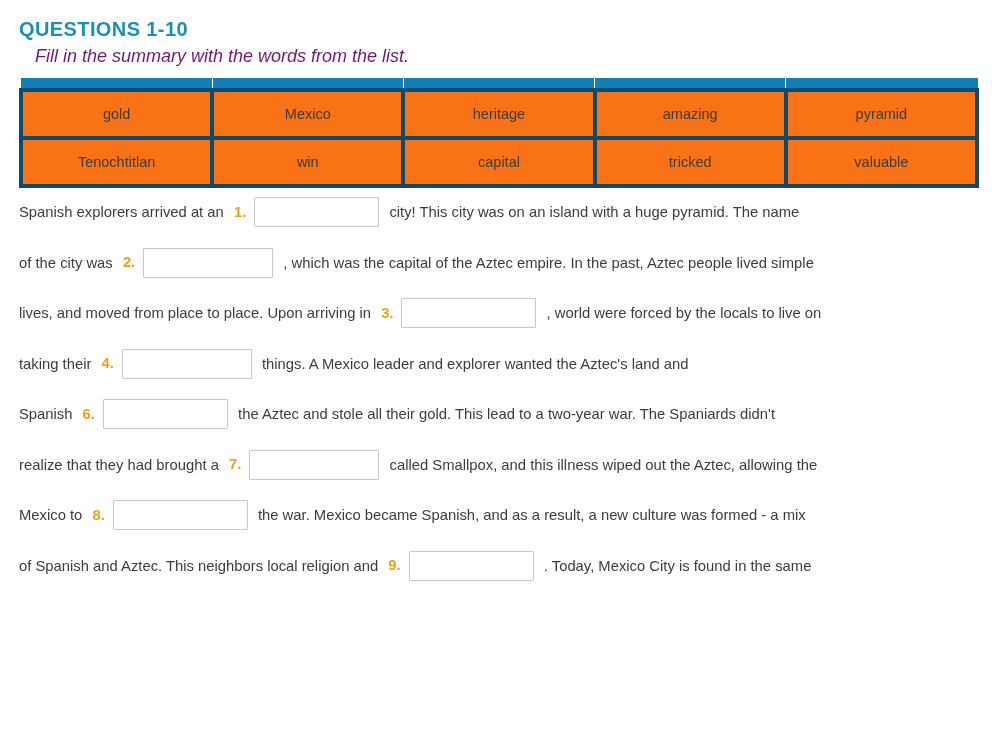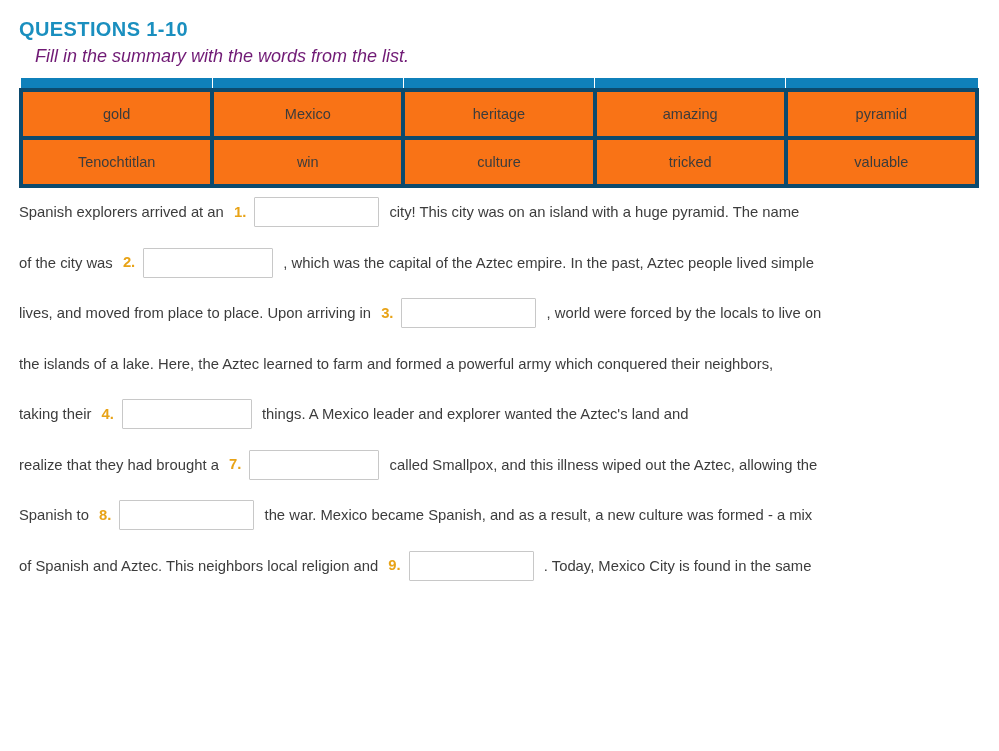--- a/index.html
+++ b/index.html
@@ -121,32 +121,32 @@
         <tr>
           <td>gold</td>
           <td>Mexico</td>
           <td>heritage</td>
           <td>amazing</td>
           <td>pyramid</td>
         </tr>
         <tr>
           <td>Tenochtitlan</td>
           <td>win</td>
-          <td>culture</td>
+          <td>capital</td>
           <td>tricked</td>
           <td>valuable</td>
         </tr>
       </tbody>
   </table>
 
   <div class="passage" id="passage">
       <div class="pline"><span class="txt">Spanish explorers arrived at an</span> <span class="qnum">1.</span><input type="text" class="blank w125" style=""> <span class="txt">city! This city was on an island with a huge pyramid. The name</span> </div>
       <div class="pline"><span class="txt">of the city was</span> <span class="qnum">2.</span><input type="text" class="blank w130" style=""> <span class="txt">, which was the capital of the Aztec empire. In the past, Aztec people lived simple</span> </div>
       <div class="pline"><span class="txt">lives, and moved from place to place. Upon arriving in</span> <span class="qnum">3.</span><input type="text" class="blank w135" style=""> <span class="txt">, world were forced by the locals to live on</span> </div>
-      <div class="pline"><span class="txt">the islands of a lake. Here, the Aztec learned to farm and formed a powerful army which conquered their neighbors,</span> </div>
       <div class="pline"><span class="txt">taking their</span> <span class="qnum">4.</span><input type="text" class="blank w130" style=""> <span class="txt">things. A Mexico leader and explorer wanted the Aztec's land and</span> </div>
+      <div class="pline"><span class="txt">Spanish</span> <span class="qnum">6.</span><input type="text" class="blank w125" style=""> <span class="txt">the Aztec and stole all their gold. This lead to a two-year war. The Spaniards didn't</span> </div>
       <div class="pline"><span class="txt">realize that they had brought a</span> <span class="qnum">7.</span><input type="text" class="blank w130" style=""> <span class="txt">called Smallpox, and this illness wiped out the Aztec, allowing the</span> </div>
-      <div class="pline"><span class="txt">Spanish to</span> <span class="qnum">8.</span><input type="text" class="blank w135" style=""> <span class="txt">the war. Mexico became Spanish, and as a result, a new culture was formed - a mix</span> </div>
+      <div class="pline"><span class="txt">Mexico to</span> <span class="qnum">8.</span><input type="text" class="blank w135" style=""> <span class="txt">the war. Mexico became Spanish, and as a result, a new culture was formed - a mix</span> </div>
       <div class="pline"><span class="txt">of Spanish and Aztec. This neighbors local religion and</span> <span class="qnum">9.</span><input type="text" class="blank w125" style=""> <span class="txt">. Today, Mexico City is found in the same</span> </div>
       <div class="pline"></div>
     </div>
 
 </div>
 
 </body></html>

